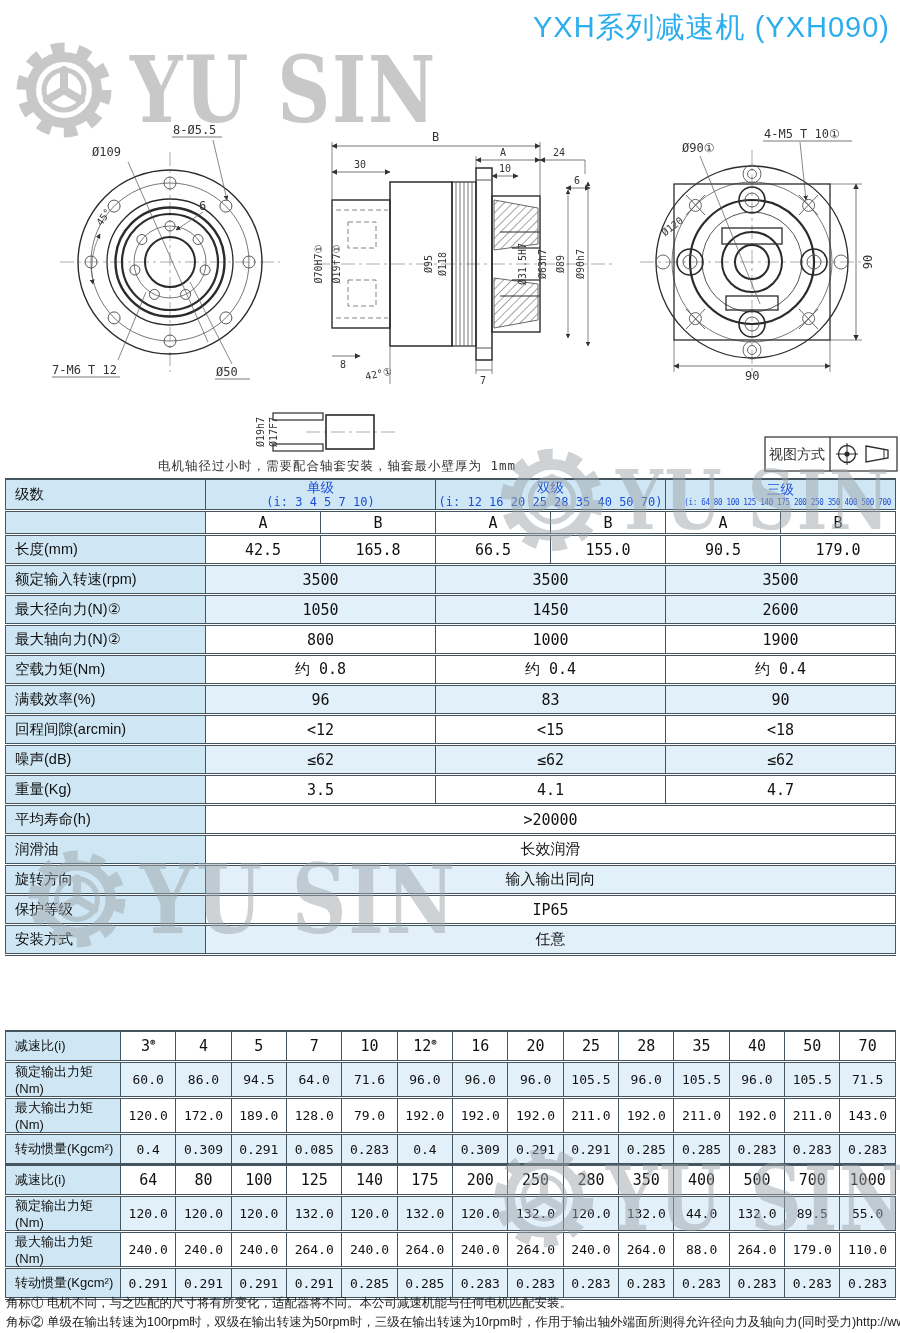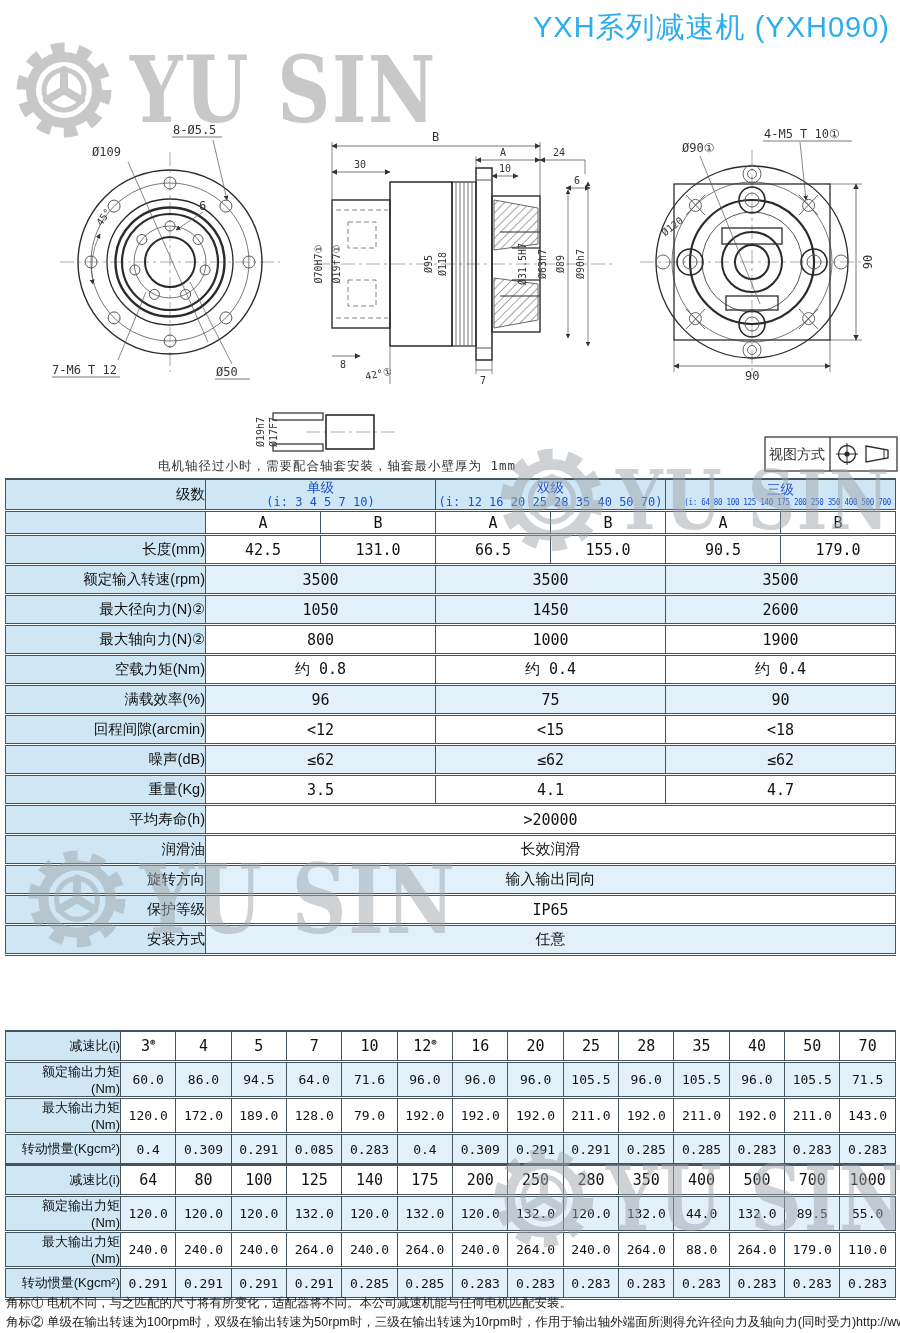--- a/index.html
+++ b/index.html
@@ -42,21 +42,21 @@
   .spec{top:478px;width:890px;}
   .ratio1{top:1030px;width:890px;}
   .ratio2{top:1164px;width:890px;}
   td{border:1px solid #44555f;border-bottom:3px double #44555f;overflow:hidden;
      text-align:center;vertical-align:middle;padding:0;}
   tr:first-child td{border-top:2px solid #44555f;}
   .spec td{height:27px;}
   .spec tr.hd1 td{height:29px;}
   .spec tr.hd2 td{height:21px;}
   .ratio1 td,.ratio2 td{height:28px;}
-  .lbl{background:#cfe7f5;text-align:right;padding-left:9px;font-size:14.5px;color:#111;}
+  .lbl{background:#cfe7f5;text-align:left;padding-left:9px;font-size:14.5px;color:#111;}
   .grp{background:#cfe7f5;font-size:13.5px;line-height:1.15;color:#1d4ed8;}
   .grp .rt{font-family:"DejaVu Sans Mono","Liberation Mono",monospace;font-size:12px;white-space:nowrap;}
   .grp .rt.sm{font-size:9px;letter-spacing:-.4px;transform:scaleX(.84);transform-origin:center;}
   .num{font-family:"DejaVu Sans Mono","Liberation Mono",monospace;font-size:15px;color:#111;}
   .numS{font-family:"DejaVu Sans Mono","Liberation Mono",monospace;font-size:13px;color:#111;}
   .w{background:#ffffff;}
   .b{background:#e2f0fa;}
   .mk{font-size:9px;vertical-align:super;}
   .rlbl{font-size:13px;}
 
@@ -347,21 +347,21 @@
       <td class="w num">A</td>
       <td class="w num">B</td>
       <td class="w num">A</td>
       <td class="w num">B</td>
       <td class="w num">A</td>
       <td class="w num">B</td>
     </tr>
     <tr>
       <td class="lbl">长度(mm)</td>
       <td class="w num">42.5</td>
-      <td class="w num">131.0</td>
+      <td class="w num">165.8</td>
       <td class="w num">66.5</td>
       <td class="w num">155.0</td>
       <td class="w num">90.5</td>
       <td class="w num">179.0</td>
     </tr>
     <tr>
       <td class="lbl">额定输入转速(rpm)</td>
       <td class="b num" colspan="2">3500</td>
       <td class="b num" colspan="2">3500</td>
       <td class="b num" colspan="2">3500</td>
@@ -380,21 +380,21 @@
     </tr>
     <tr>
       <td class="lbl">空载力矩(Nm)</td>
       <td class="w num" colspan="2">约 0.8</td>
       <td class="w num" colspan="2">约 0.4</td>
       <td class="w num" colspan="2">约 0.4</td>
     </tr>
     <tr>
       <td class="lbl">满载效率(%)</td>
       <td class="b num" colspan="2">96</td>
-      <td class="b num" colspan="2">75</td>
+      <td class="b num" colspan="2">83</td>
       <td class="b num" colspan="2">90</td>
     </tr>
     <tr>
       <td class="lbl">回程间隙(arcmin)</td>
       <td class="w num" colspan="2">&lt;12</td>
       <td class="w num" colspan="2">&lt;15</td>
       <td class="w num" colspan="2">&lt;18</td>
     </tr>
     <tr>
       <td class="lbl">噪声(dB)</td>

